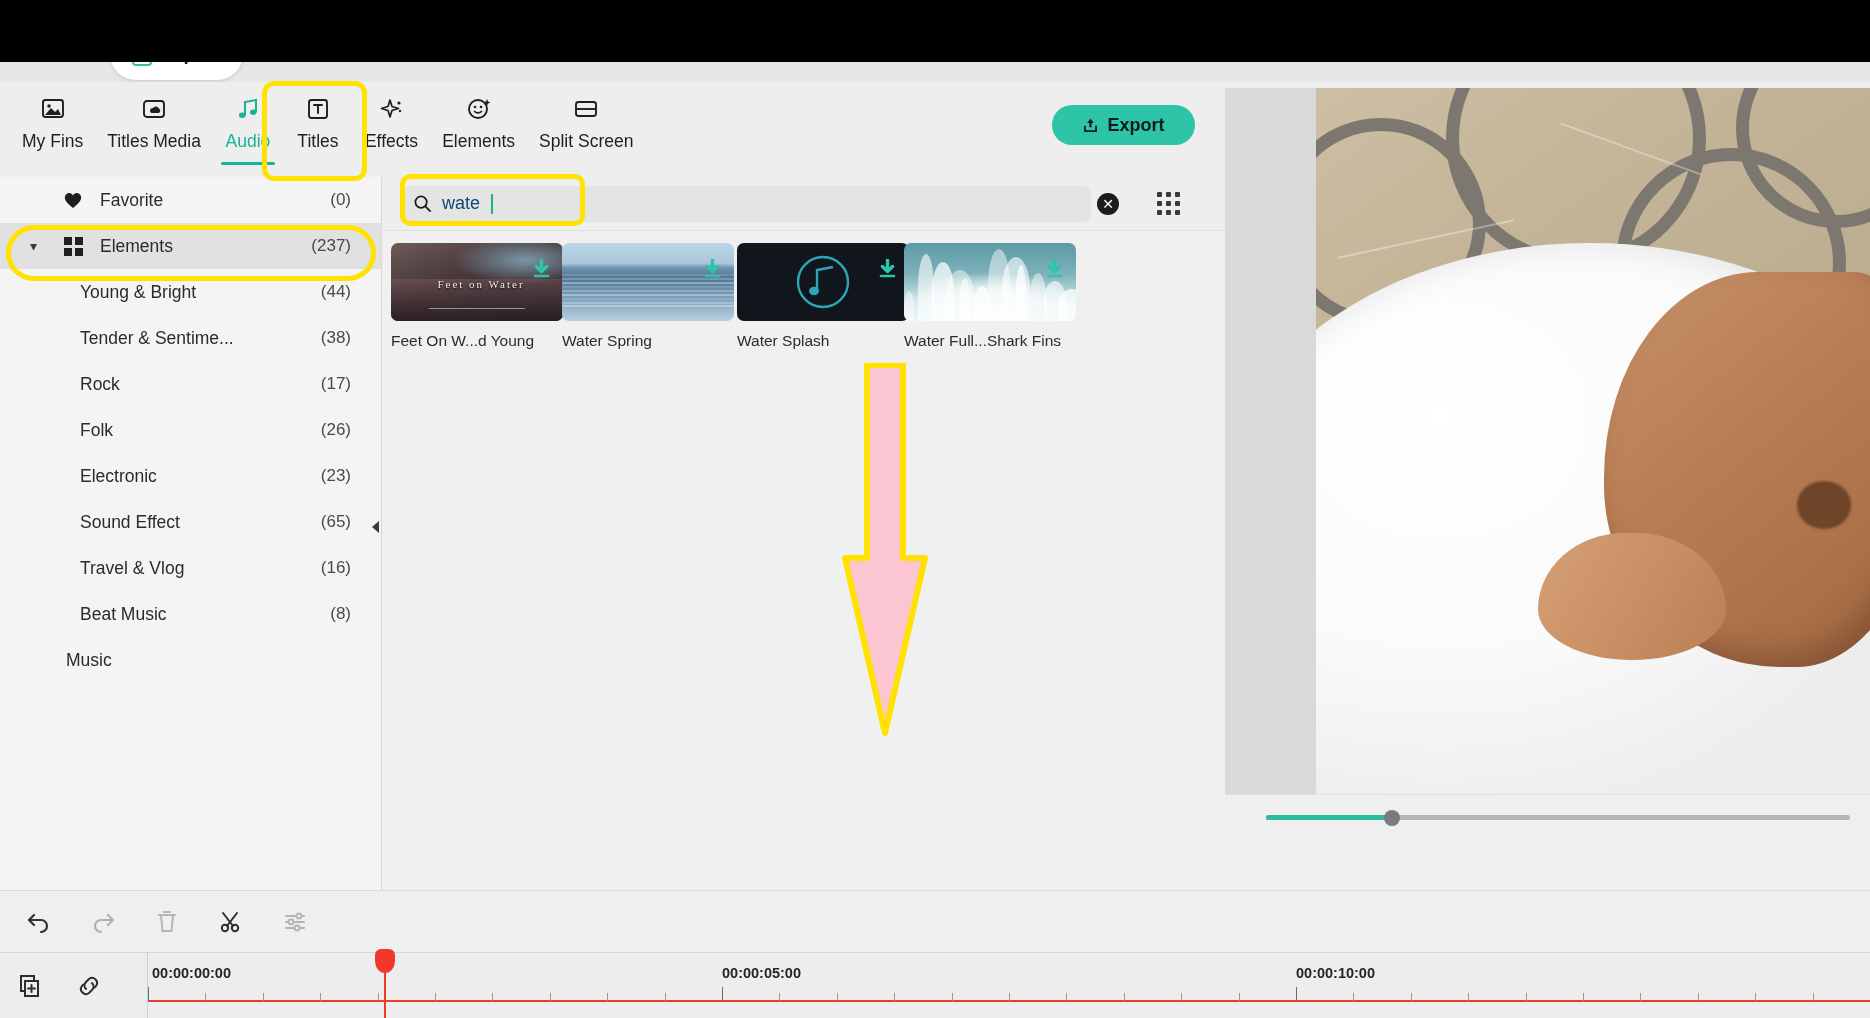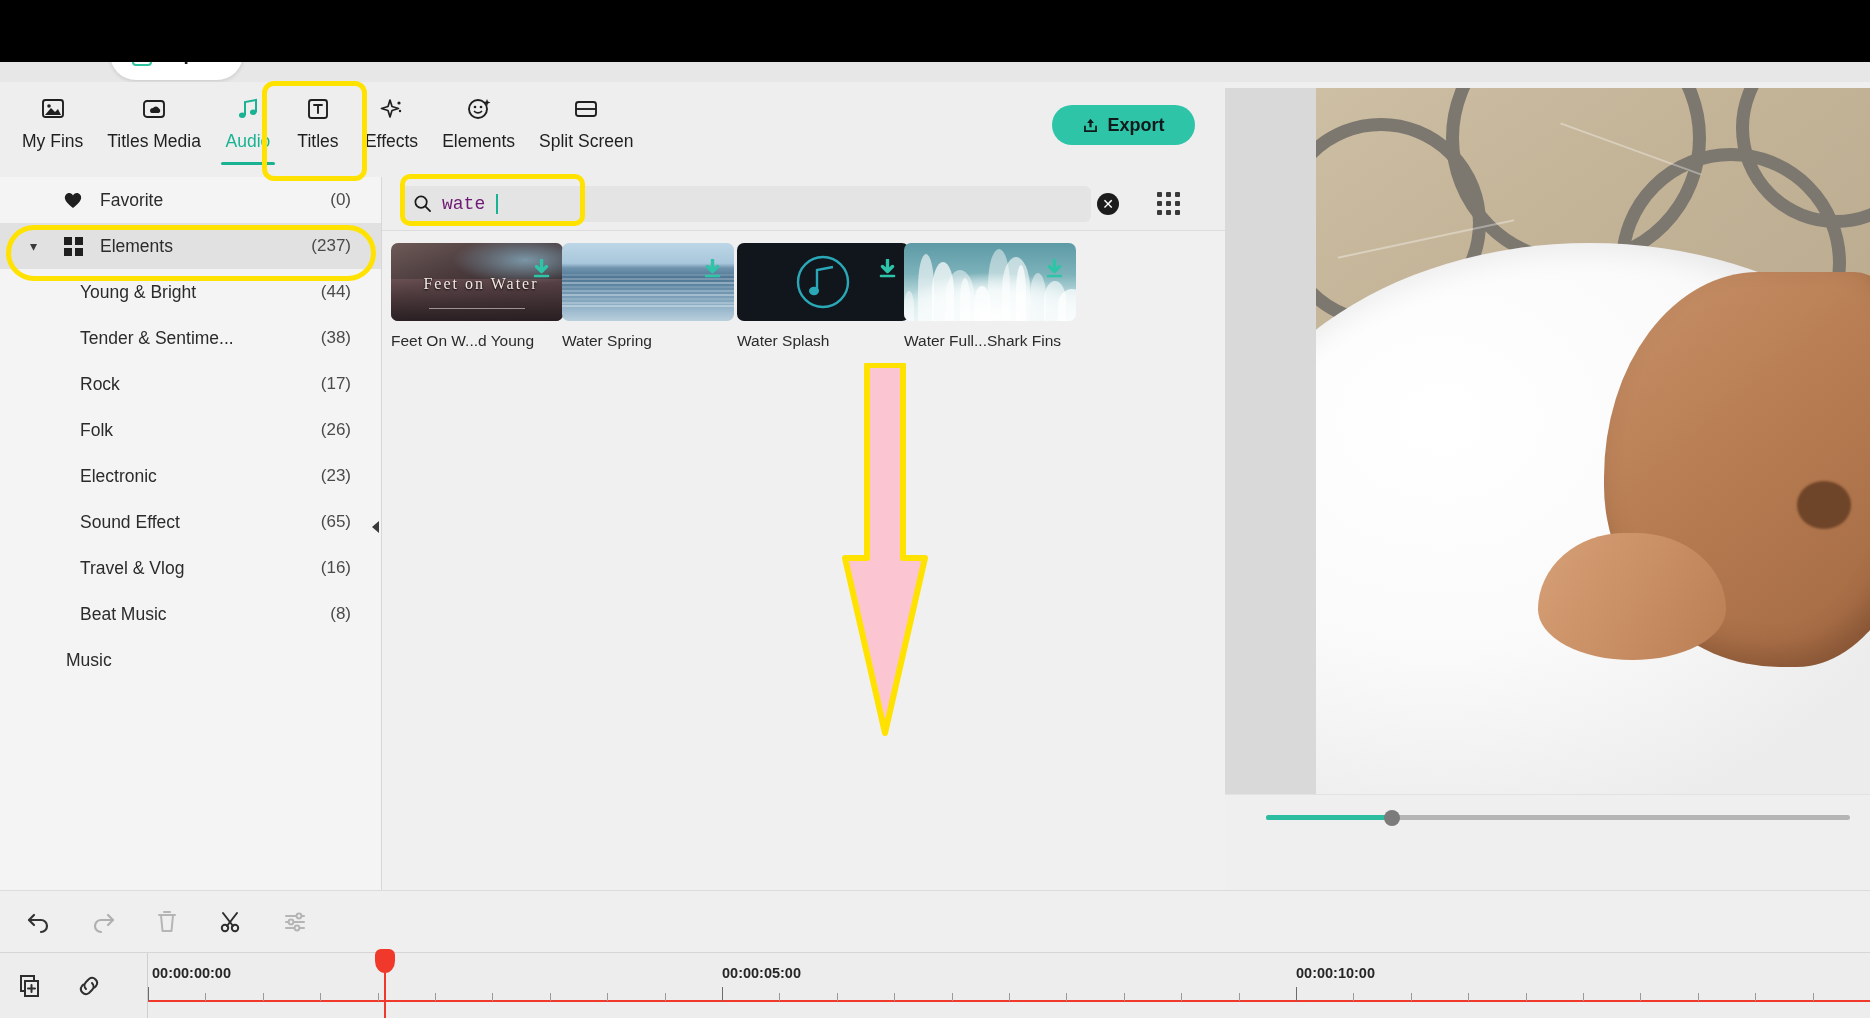--- a/index.html
+++ b/index.html
@@ -94,21 +94,21 @@
   
   .searchzone {
     position: absolute; left: 382px; top: 177px; width: 843px; height: 54px;
     background: #eeeeee; border-bottom: 1px solid #dcdcdc;
     display: flex; align-items: center;
   }
   .searchbox {
     margin-left: 19px; width: 690px; height: 36px; background: #e4e4e4;
     border-radius: 6px; display: flex; align-items: center; padding: 0 12px; gap: 10px;
   }
-  .searchbox .sval { font-size: 18px; color: #701a75; font-family: Liberation Mono, monospace; }
+  .searchbox .sval { font-size: 18px; color: #0c4a6e; }
   .caret { display:inline-block; width: 2px; height: 20px; background: #19b394;
            vertical-align: middle; margin-left: 1px; }
   .clear-x {
     width: 22px; height: 22px; border-radius: 50%; background: #1c1c1c; color: #fff;
     font-size: 14px; display: flex; align-items: center; justify-content: center;
     margin-left: 6px; cursor: pointer; font-family: "DejaVu Sans", sans-serif;
   }
   .grid-ico { margin-left: 38px; display: grid; grid-template-columns: repeat(3, 5px);
               gap: 4px; cursor: pointer; }
   .grid-ico i { width: 5px; height: 5px; background: #3a3a3a; border-radius: 1px; display:block; }
@@ -132,21 +132,21 @@
 
   
   .art1 { width:100%; height:100%;
     background:
       radial-gradient(ellipse 60% 45% at 78% 22%, #7a96a6 0%, rgba(122,150,166,0) 70%),
       linear-gradient(160deg,#6d5a58 0%,#4a3a3c 38%,#3b2e31 62%,#2b2225 100%);
     position: relative; }
   .art1:after { content:""; position:absolute; left:0; right:0; bottom:0; height:54%;
     background: linear-gradient(180deg, rgba(130,95,100,.45), rgba(40,30,33,.9)); }
   .art1 .ttl { position:absolute; left:50%; top:52%; transform:translate(-50%,-50%);
-    font-family:"Liberation Serif", serif; color:#f2eae2; font-size:16px;
+    font-family:"Liberation Serif", serif; color:#f2eae2; font-size:11px;
     letter-spacing:2px; z-index:2; white-space:nowrap; text-shadow:0 1px 2px #000;padding-left:8px; }
   .art1 .rule { position:absolute; left:22%; right:22%; bottom:16%; height:1px;
     background:rgba(240,235,228,.55); z-index:2; }
 
   .art2 { width:100%; height:100%;
     background:
       linear-gradient(180deg,#bcd6e6 0%,#a9c7dc 26%,#6f93ad 32%,#4e7593 45%,#6d93ae 62%,#8fb0c6 80%,#b9cfdd 100%);
     position:relative; overflow:hidden; }
   .art2 .band { position:absolute; left:-10%; right:-10%; height:2px;
     background: rgba(255,255,255,.55); }

